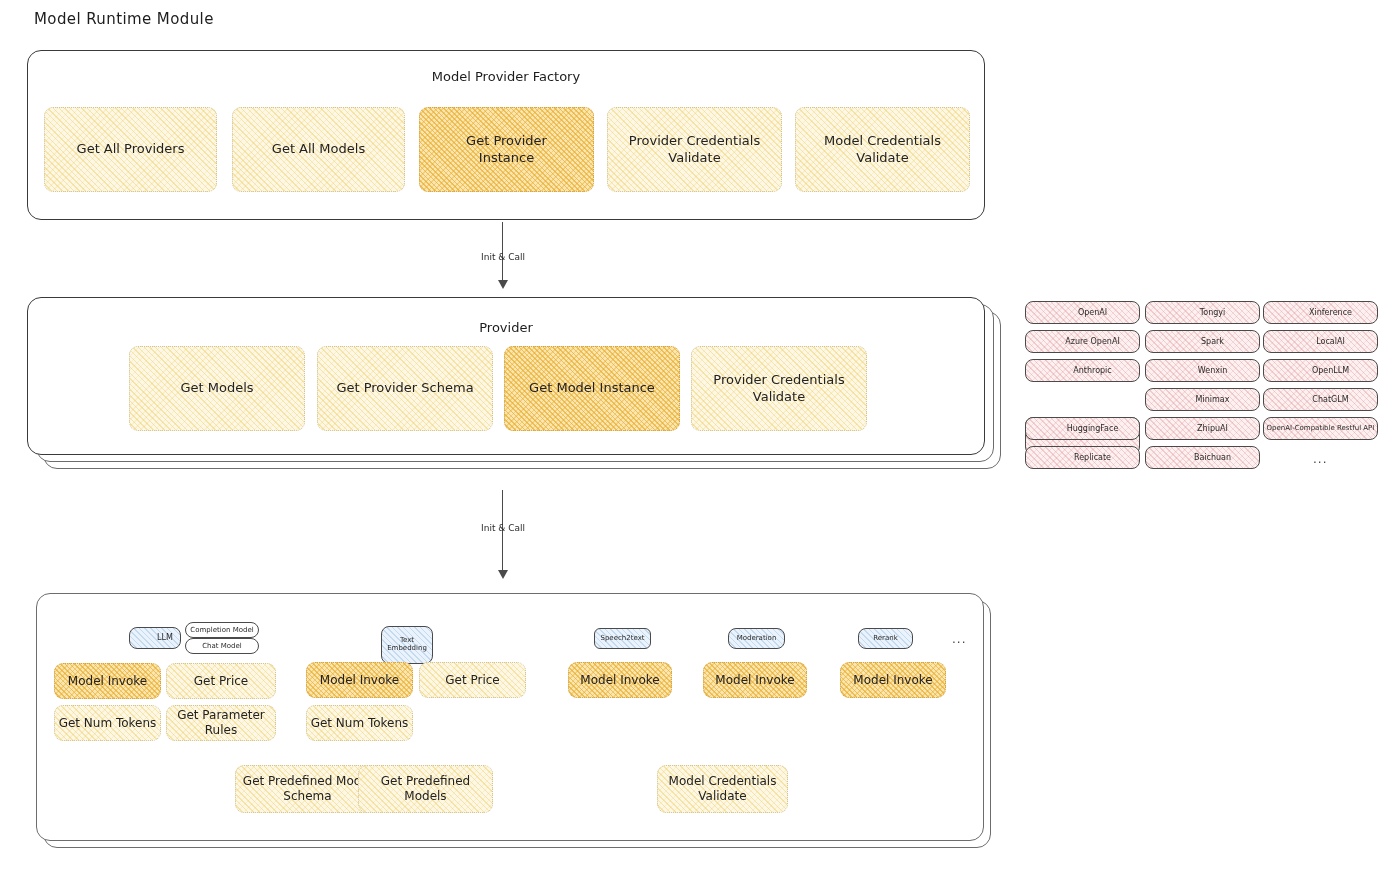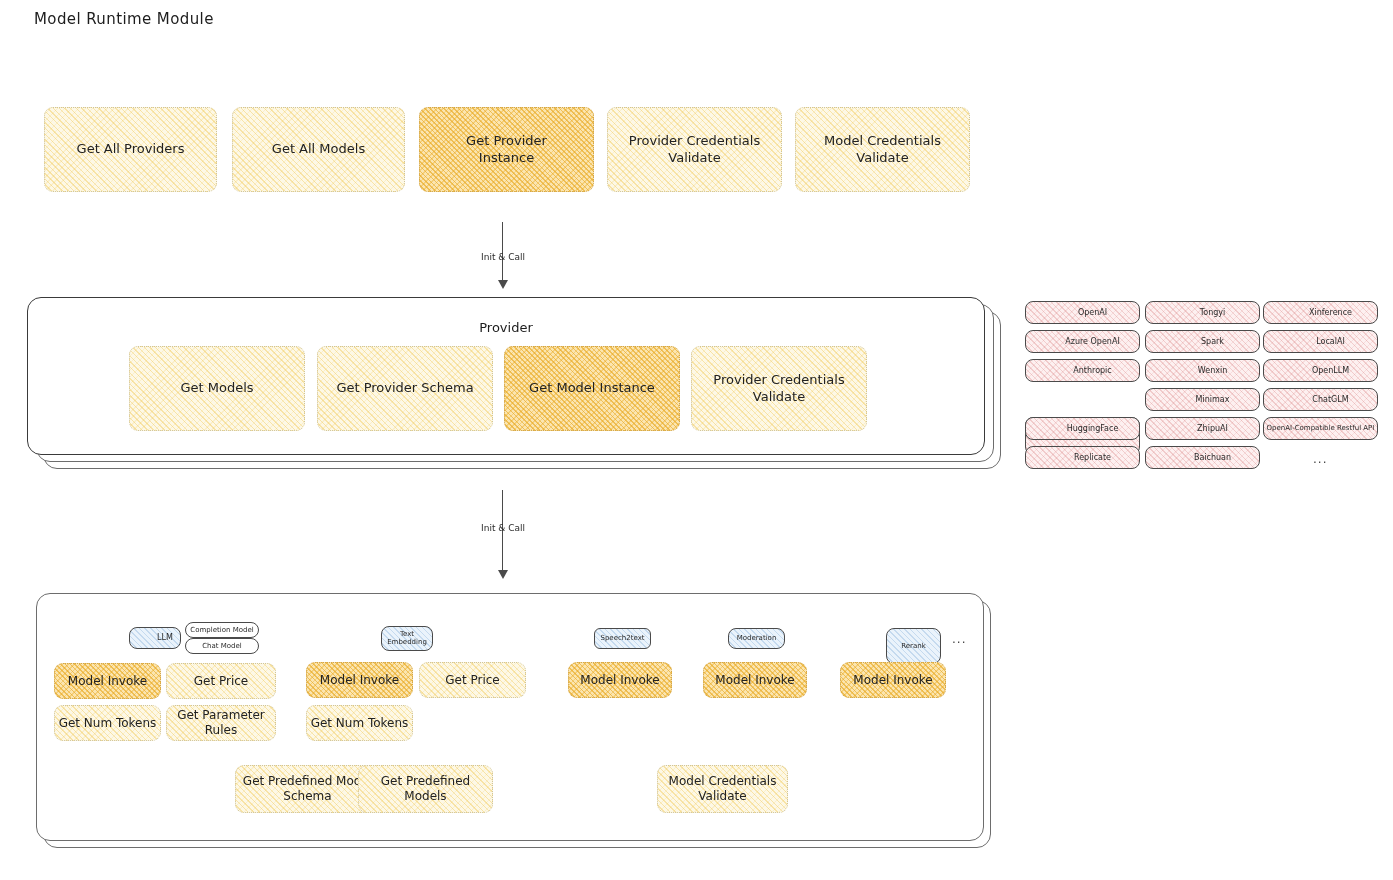--- a/index.html
+++ b/index.html
@@ -114,20 +114,23 @@
     position:absolute;font-size:12px;color:#444;letter-spacing:1px;
   }
 </style>
 </head>
 <body>
 
 <div class="canvas">
 
   <div class="page-title">Model Runtime Module</div>
 
+  <div class="panel" style="left:27px;top:50px;width:958px;height:170px;">
+    <div class="panel-title fs13" style="top:18px;">Model Provider Factory</div>
+  </div>
 
   <div class="chip light fs13" style="left:44px;top:107px;width:173px;height:85px;">Get All Providers</div>
   <div class="chip light fs13" style="left:232px;top:107px;width:173px;height:85px;">Get All Models</div>
   <div class="chip strong fs13" style="left:419px;top:107px;width:175px;height:85px;white-space:pre-line;">Get Provider
 Instance</div>
   <div class="chip light fs13" style="left:607px;top:107px;width:175px;height:85px;white-space:pre-line;">Provider Credentials
 Validate</div>
   <div class="chip light fs13" style="left:795px;top:107px;width:175px;height:85px;white-space:pre-line;">Model Credentials
 Validate</div>
 
@@ -178,34 +181,34 @@
   <div class="chip blue fs8" style="left:129px;top:627px;width:52px;height:22px;">LLM</div>
   <div class="chip plain fs7" style="left:185px;top:622px;width:74px;height:16px;">Completion Model</div>
   <div class="chip plain fs7" style="left:185px;top:638px;width:74px;height:16px;">Chat Model</div>
 
   <div class="chip strong fs12" style="left:54px;top:663px;width:107px;height:36px;">Model Invoke</div>
   <div class="chip light fs12" style="left:166px;top:663px;width:110px;height:36px;">Get Price</div>
   <div class="chip light fs12" style="left:54px;top:705px;width:107px;height:36px;">Get Num Tokens</div>
   <div class="chip light fs12" style="left:166px;top:705px;width:110px;height:36px;white-space:pre-line;">Get Parameter
 Rules</div>
 
-  <div class="chip blue fs7" style="left:381px;top:626px;width:52px;height:25px;white-space:pre-line;line-height:1.1;">Text
+  <div class="chip blue fs7" style="left:381px;top:626px;width:52px;height:38px;white-space:pre-line;line-height:1.1;">Text
 Embedding</div>
 
   <div class="chip strong fs12" style="left:306px;top:662px;width:107px;height:36px;">Model Invoke</div>
   <div class="chip light fs12" style="left:419px;top:662px;width:107px;height:36px;">Get Price</div>
   <div class="chip light fs12" style="left:306px;top:705px;width:107px;height:36px;">Get Num Tokens</div>
 
   <div class="chip blue fs7" style="left:594px;top:628px;width:57px;height:21px;border-radius:6px;">Speech2text</div>
   <div class="chip strong fs12" style="left:568px;top:662px;width:104px;height:36px;">Model Invoke</div>
 
   <div class="chip blue fs7" style="left:728px;top:628px;width:57px;height:21px;">Moderation</div>
   <div class="chip strong fs12" style="left:703px;top:662px;width:104px;height:36px;">Model Invoke</div>
 
-  <div class="chip blue fs7" style="left:858px;top:628px;width:55px;height:36px;margin-left:28px;">Rerank</div>
+  <div class="chip blue fs7" style="left:858px;top:628px;width:55px;height:21px;">Rerank</div>
   <div class="chip strong fs12" style="left:840px;top:662px;width:106px;height:36px;">Model Invoke</div>
 
   <div class="ellipsis" style="left:952px;top:632px;">...</div>
 
   <div class="chip light fs12" style="left:203px;top:765px;width:145px;height:48px;white-space:pre-line;margin-left:32px;">Get Predefined Model
 Schema</div>
   <div class="chip light fs12" style="left:358px;top:765px;width:135px;height:48px;white-space:pre-line;">Get Predefined
 Models</div>
   <div class="chip light fs12" style="left:657px;top:765px;width:131px;height:48px;white-space:pre-line;">Model Credentials
 Validate</div>

